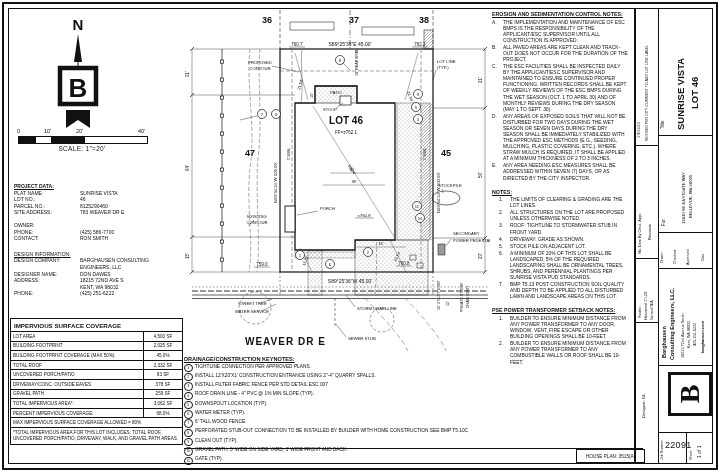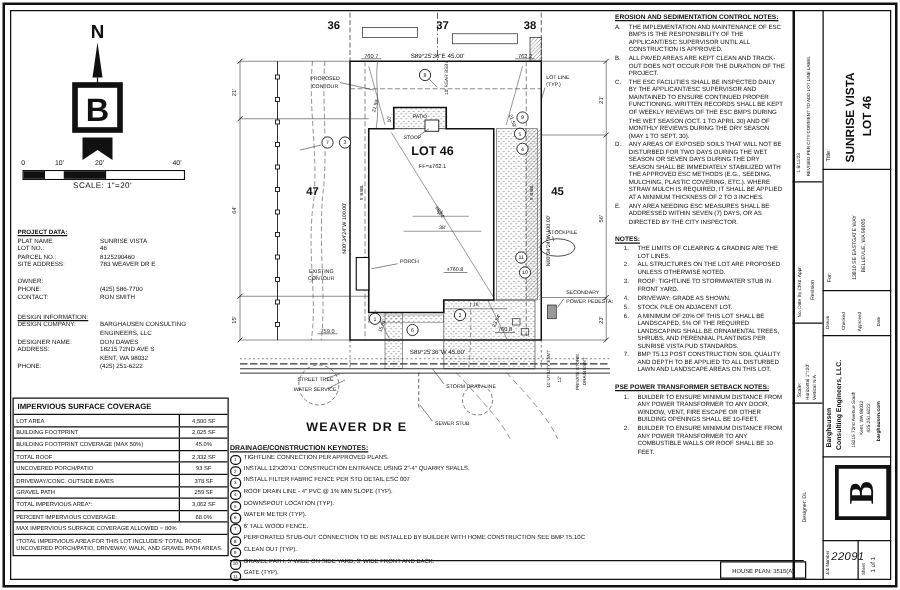--- a/index.html
+++ b/index.html
@@ -44,21 +44,21 @@
   .lst{padding-left:7px;}
   .houseplan{position:absolute;left:576px;top:449px;width:67px;height:12px;border:1px solid #111;
              font-size:4.7px;display:flex;align-items:center;justify-content:center;}
   .hline{position:absolute;background:#111;height:1px;}
   .vline{position:absolute;background:#111;width:1px;}
   
   .tblock{position:absolute;left:634px;top:8px;width:79px;height:456px;}
   .tb-logo{position:absolute;left:34px;top:364px;width:38px;height:38px;border:3.5px solid #111;
            transform:rotate(-90deg);display:flex;align-items:center;justify-content:center;
            font-family:"Liberation Serif",serif;font-weight:bold;font-size:28px;}
-  .tb-job{position:absolute;left:31px;top:432px;font-size:9px;letter-spacing:.3px;font-style:italic;}
+  .tb-job{position:absolute;left:31px;top:432px;font-size:9px;letter-spacing:.3px;}
   svg text{font-family:"Liberation Sans",sans-serif;fill:#111;}
 </style>
 </head>
 <body>
 
 <div class="sheet">
   <div class="frame-outer"></div>
   <div class="frame-inner"></div>
 
   <svg class="abs" style="left:20px;top:10px;" width="120" height="122" viewBox="0 0 120 122">

